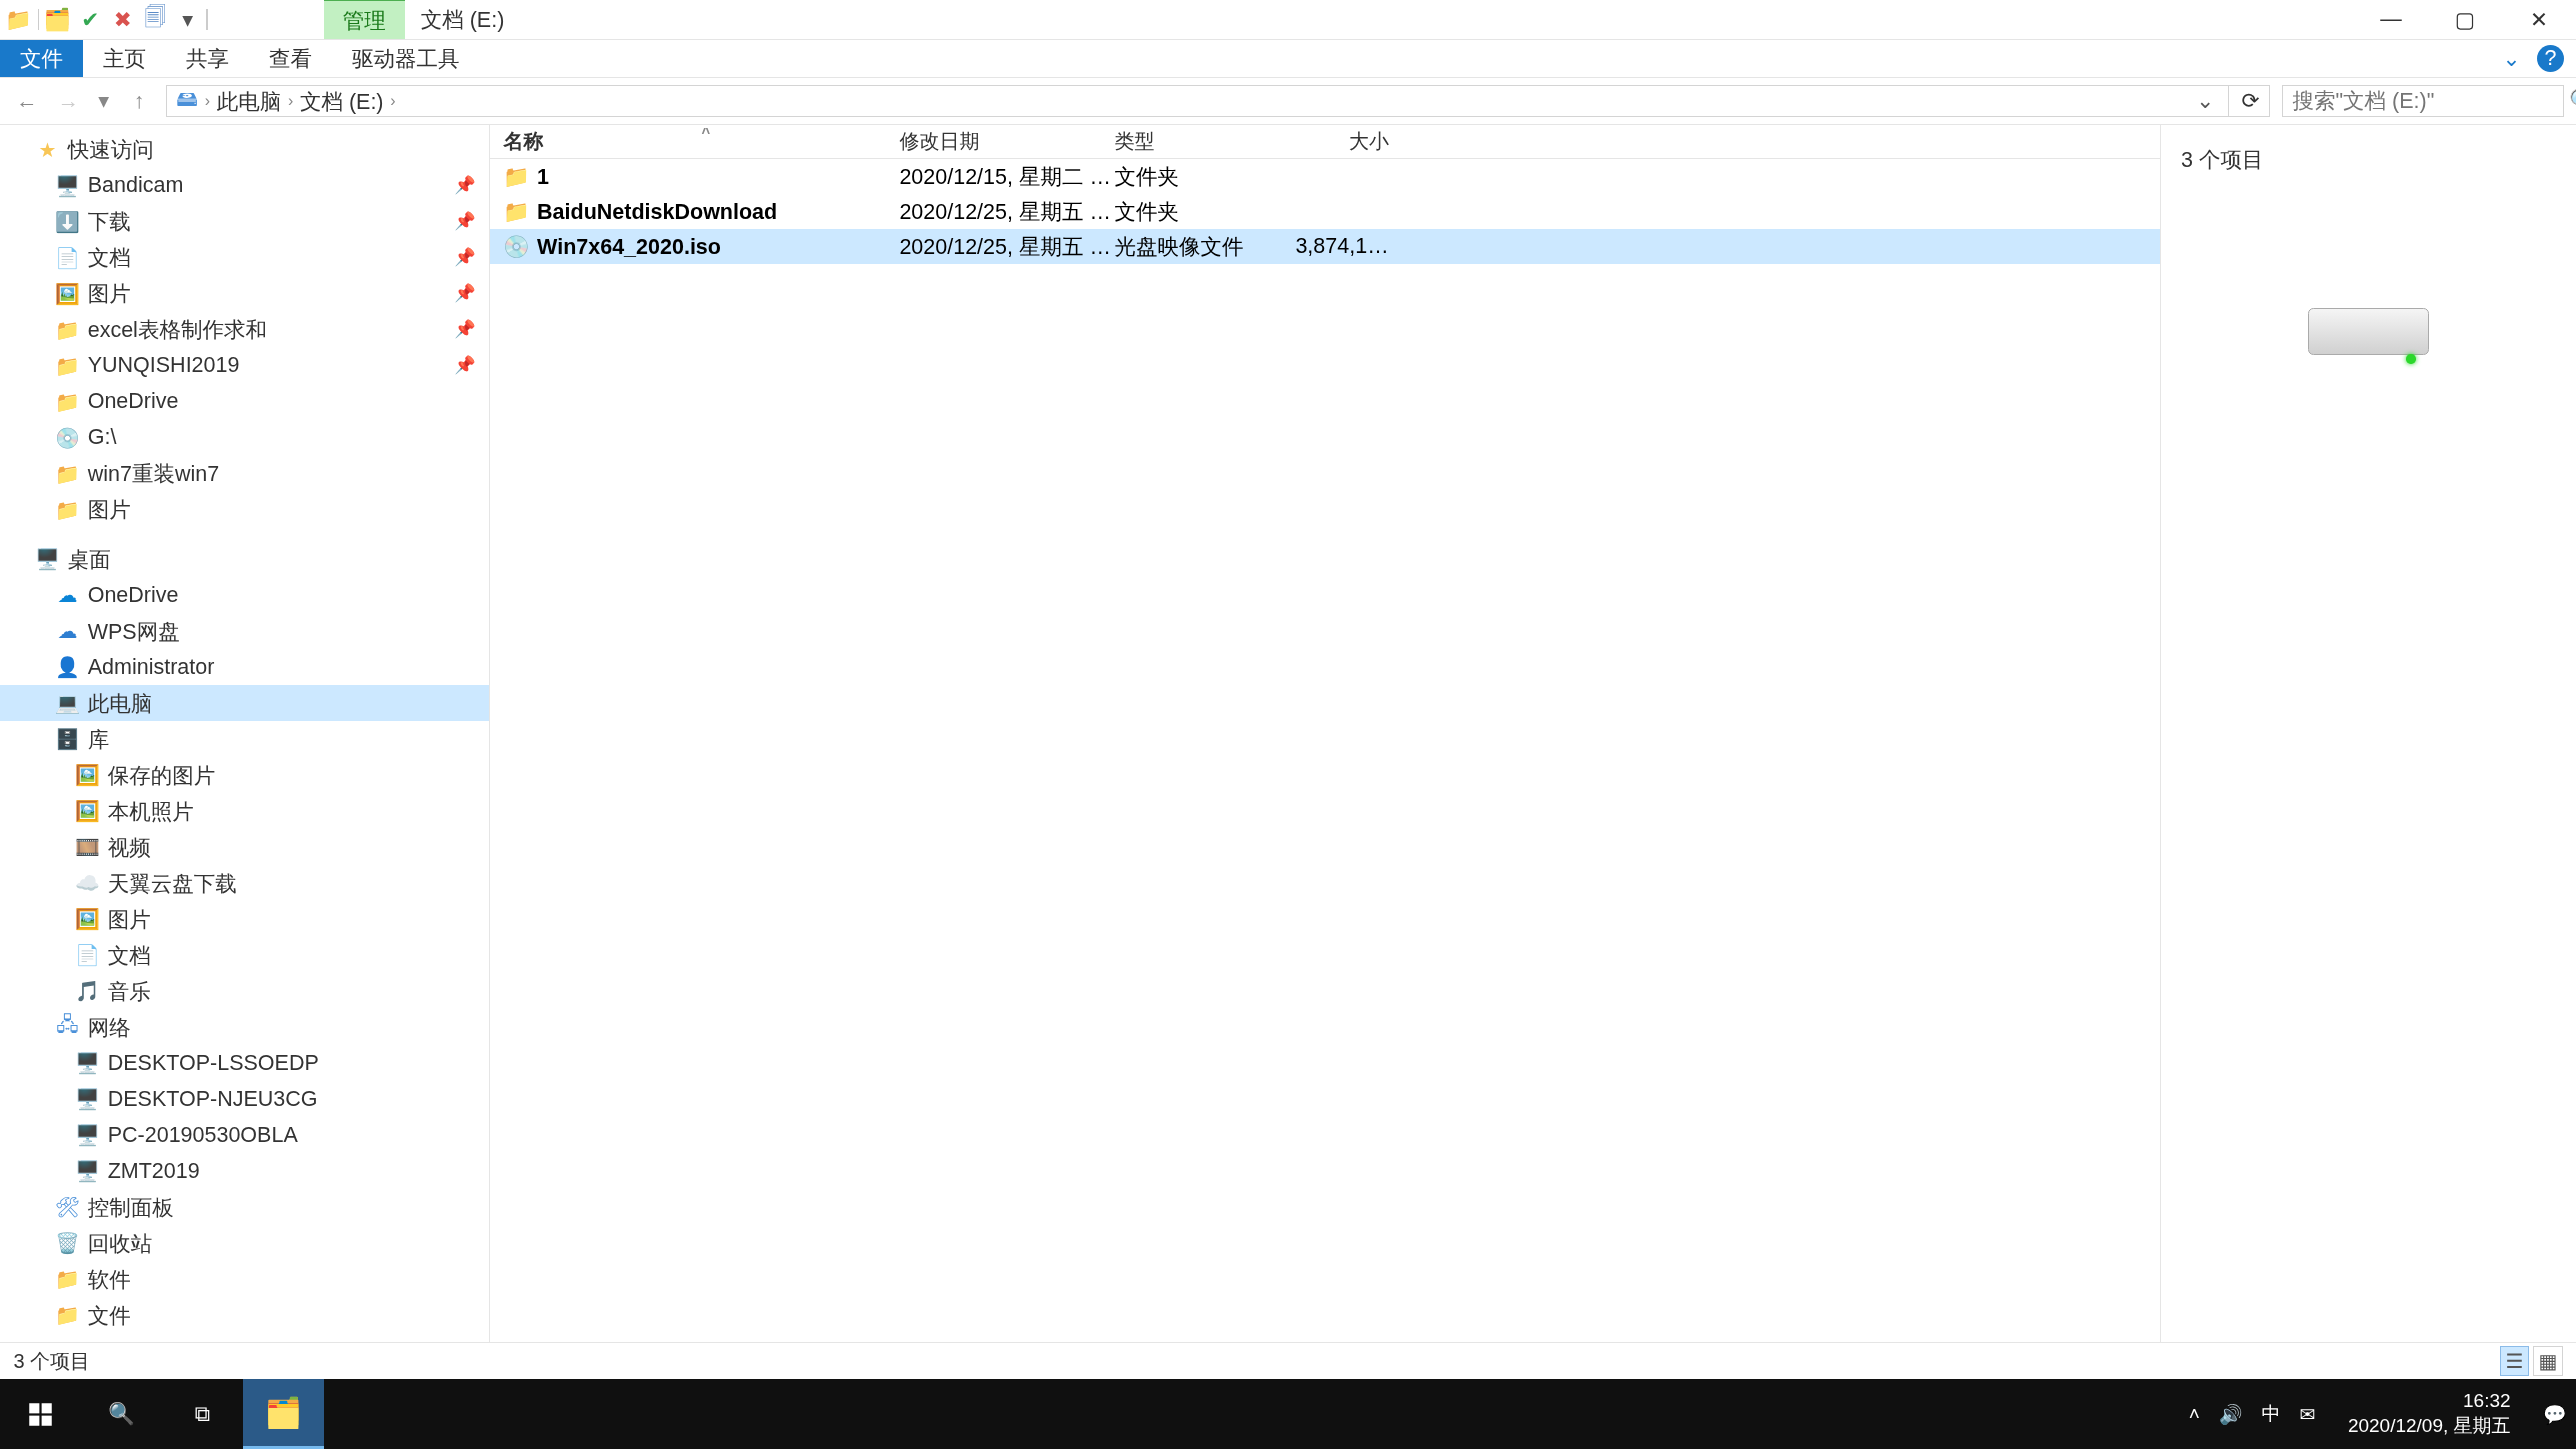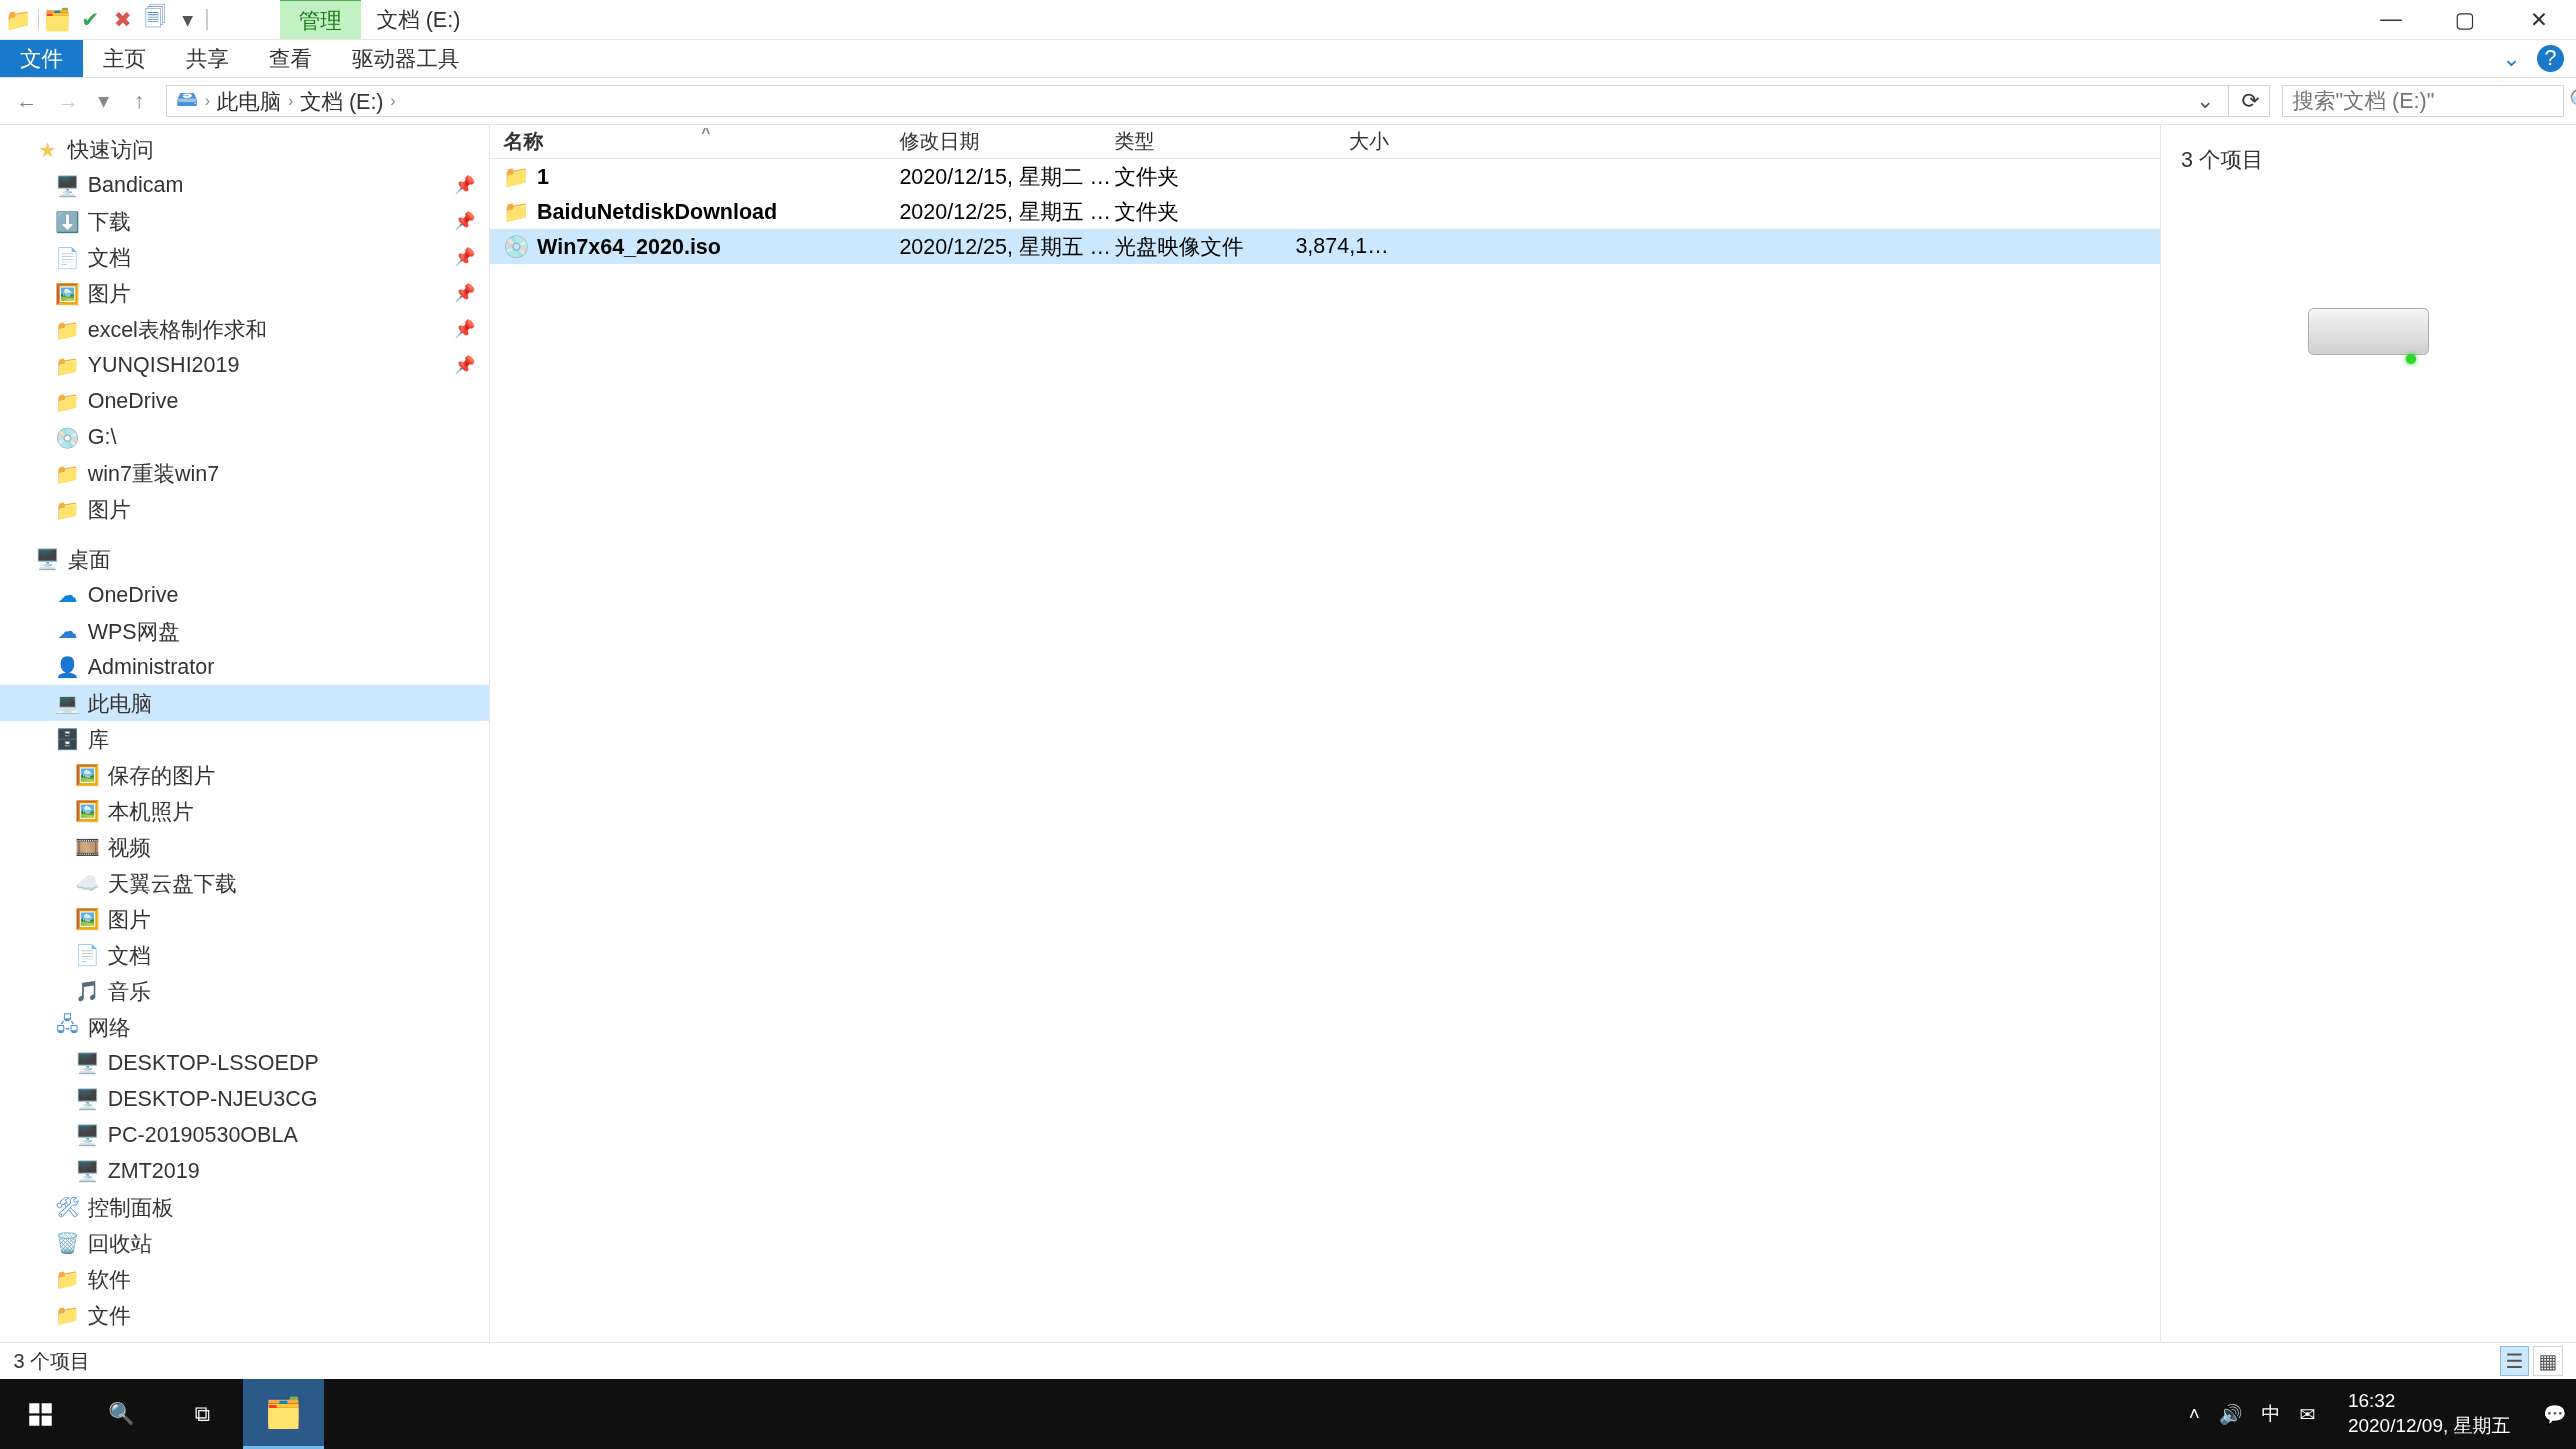--- a/index.html
+++ b/index.html
@@ -2,21 +2,21 @@
 <html style="font-size:10.7px"><head>
 <meta charset="utf-8">
 <style>
 * { box-sizing: border-box; margin: 0; padding: 0; font-family: "Microsoft YaHei", "Segoe UI", sans-serif; }
 body { width: 2576px; height: 1449px; background: #fff; overflow: hidden; font-size: 21.5px; }
 .window { width: 100%; height: calc(100% - 70px); display: flex; flex-direction: column; background: #fff; }
 .titlebar { height: 40px; background: #fff; display: flex; align-items: stretch; border-bottom: 1.3px solid #e5e5e5; }
 .titlebar .qat { display: flex; align-items: center; padding-left: 5.4px; gap: 5.4px; }
 .qat-item { width: 27px; height: 27px; display: flex; align-items: center; justify-content: center; color: #555; }
 .qat-sep { width: 1.3px; height: 21.5px; background: #ccc; }
-.titlebar .context-tab { background: #c2f0c2; color: #1b7a1b; display: flex; align-items: center; padding: 0 19px; margin-left: 72px; border-top: 1.3px solid #4caf50;}
+.titlebar .context-tab { background: #c2f0c2; color: #1b7a1b; display: flex; align-items: center; padding: 0 19px; margin-left: 116px; border-top: 1.3px solid #4caf50;}
 .titlebar .wintitle { color: #333; display: flex; align-items: center; margin-left: 16px; }
 .titlebar .spacer { flex: 1; }
 .winbtns { display: flex; }
 .winbtn { width: 74px; display: flex; align-items: center; justify-content: center; color: #333; }
 .winbtn.close { color: #333; }
 .ribbon-tabs { height: 37px; display: flex; align-items: stretch; }
 .ribbon-tab { padding: 0 20px; display: flex; align-items: center; color: #333; }
 .ribbon-tab.file { background: #1979ca; color: #fff; }
 .ribbon-right { flex:1; display:flex; justify-content:flex-end; align-items:center; padding-right:12px; gap:12px; }
 .ribbon-icon { width:27px; height:27px; display:flex; align-items:center; justify-content:center; color:#1979ca;}
@@ -55,21 +55,21 @@
 .drive .led { width:9.4px; height:9.4px; background:#2bd82b; border-radius:50%; position:absolute; bottom:5.4px; right:13.4px; box-shadow:0 0 5.4px #2bd82b; }
 .status { height: 37px; border-top:0.7px solid #e5e5e5; display:flex; align-items:center; padding:0 13.4px; color:#333; font-size:20px;}
 .status .spacer{flex:1;}
 .viewbtn { width:29.5px; height:29.5px; border:0.7px solid #d4d4d4; margin-left:4px; display:flex; align-items:center; justify-content:center; color:#555;}
 .viewbtn.active { background:#cce8ff; border-color:#8bbbe8;}
 .taskbar { height:70px; background:#101010; display:flex; align-items:stretch; }
 .tb-btn { width:81px; display:flex; align-items:center; justify-content:center; color:#fff; }
 .tb-btn.active { background:#2b5a88; border-bottom:3.4px solid #76b9ed;}
 .tb-spacer { flex:1; }
 .tray { display:flex; align-items:center; gap:19px; padding:0 9.4px; color:#fff; font-size:19px;}
-.clock { text-align:left; line-height:1.3; font-size:19px; padding:0 13.4px;}
+.clock { text-align:right; line-height:1.3; font-size:19px; padding:0 13.4px;}
 .folder-icon { color:#f8c657; }
 .file-icon { color:#bbb; }
 .star-icon { color:#f8c657; }
 .pc-icon { color:#4a90d9; }
 .check-icon { color:#34a853; }
 .x-icon { color:#d9534f; }
 svg { width:20px; height:20px; }
 </style>
 </head>
 <body>

